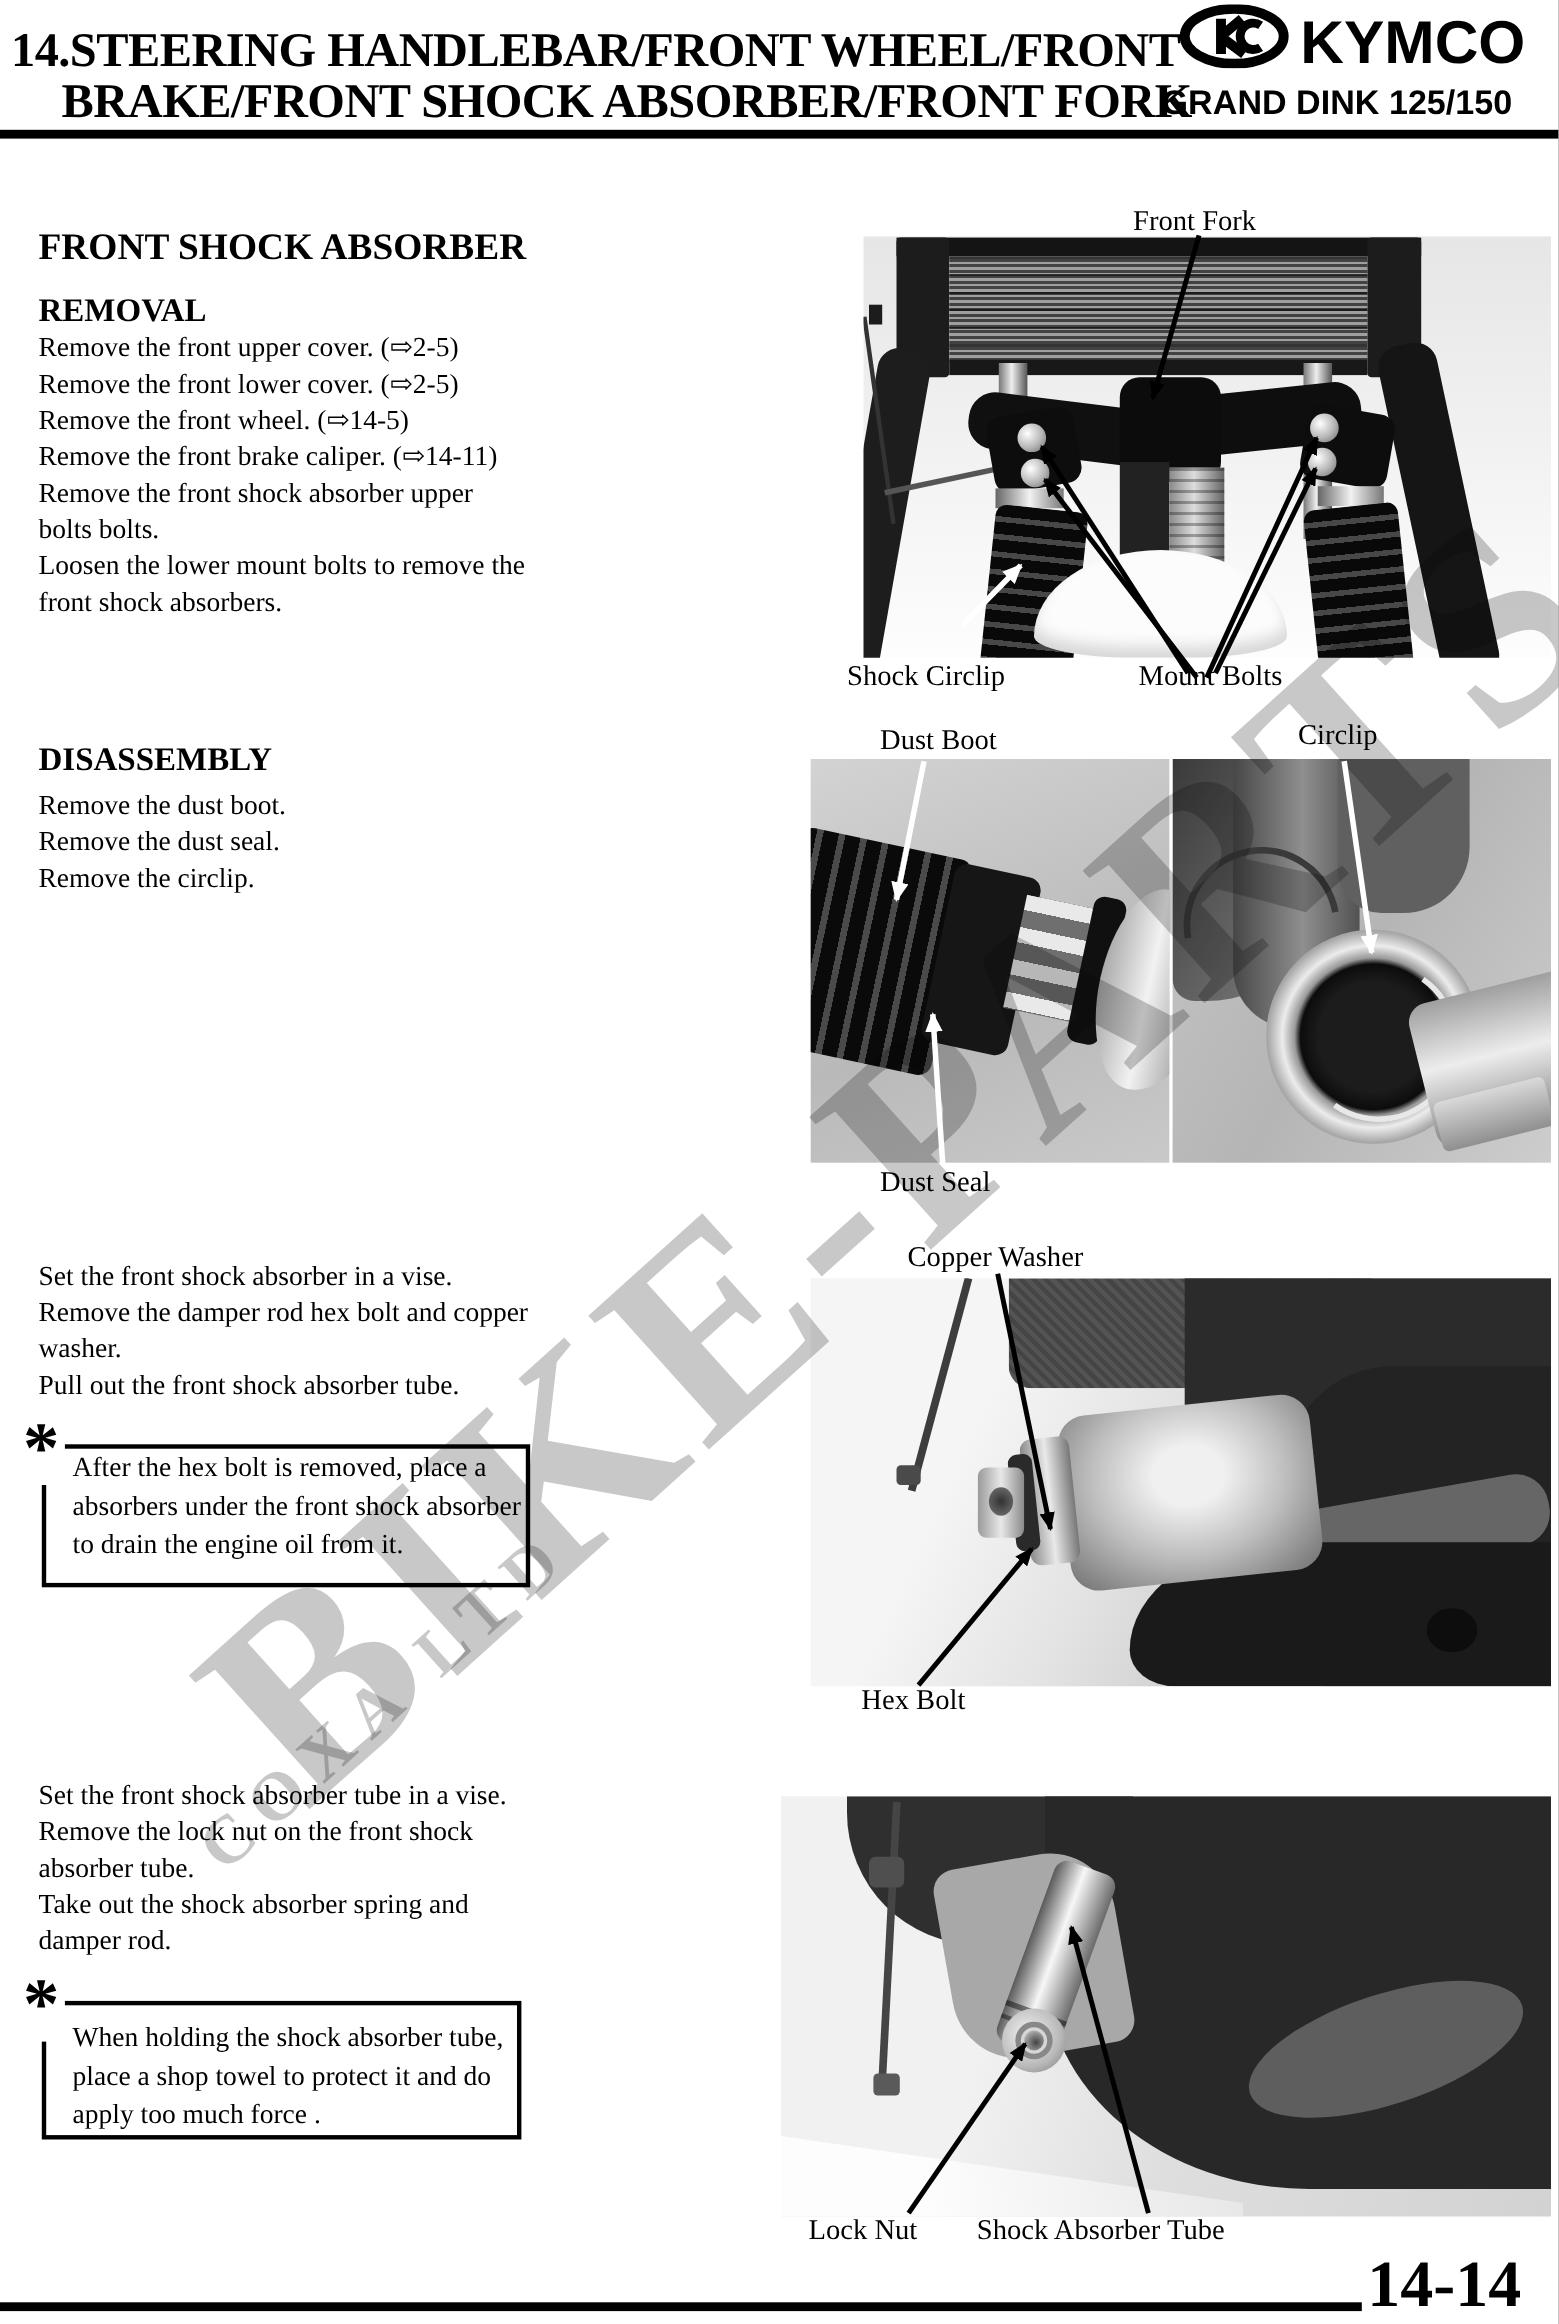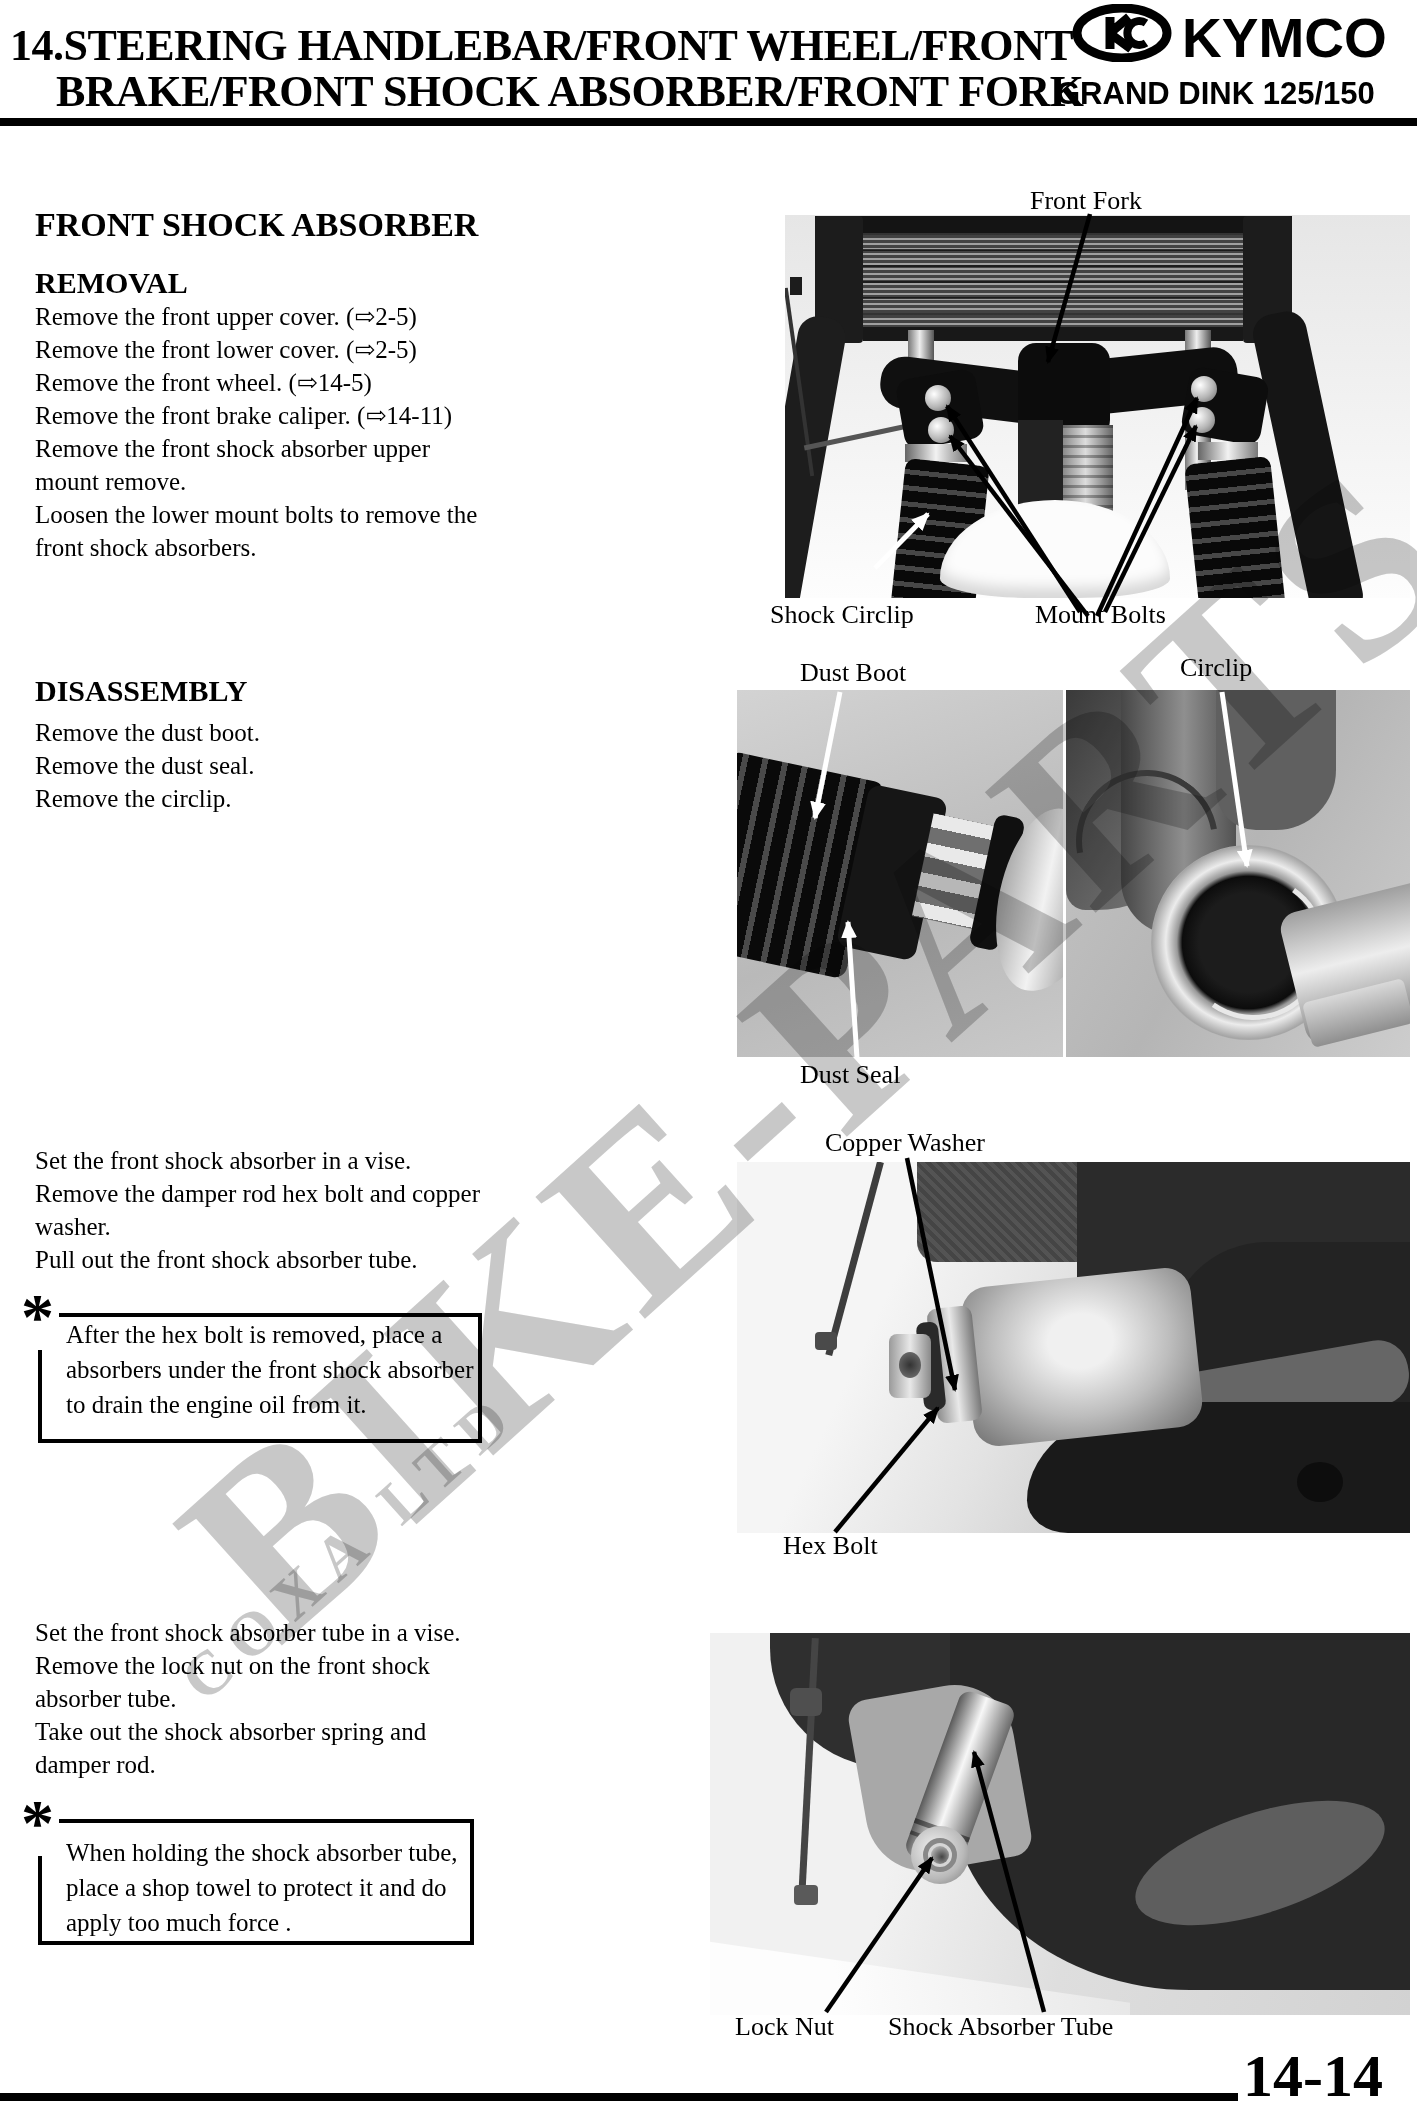--- a/index.html
+++ b/index.html
@@ -45,21 +45,21 @@
 
   <div class="abs h1" style="left:35px;top:206px;">FRONT SHOCK ABSORBER</div>
   <div class="abs h2" style="left:35px;top:266px;">REMOVAL</div>
 
   <div class="abs body-text" style="left:35px;top:300px;">
     <div>Remove the front upper cover. (⇨2-5)</div>
     <div>Remove the front lower cover. (⇨2-5)</div>
     <div>Remove the front wheel. (⇨14-5)</div>
     <div>Remove the front brake caliper. (⇨14-11)</div>
     <div>Remove the front shock absorber upper</div>
-    <div>mount remove.</div>
+    <div>bolts bolts.</div>
     <div>Loosen the lower mount bolts to remove the</div>
     <div>front shock absorbers.</div>
   </div>
 
   <div class="abs h2" style="left:35px;top:674px;">DISASSEMBLY</div>
 
   <div class="abs body-text" style="left:35px;top:716px;">
     <div>Remove the dust boot.</div>
     <div>Remove the dust seal.</div>
     <div>Remove the circlip.</div>

